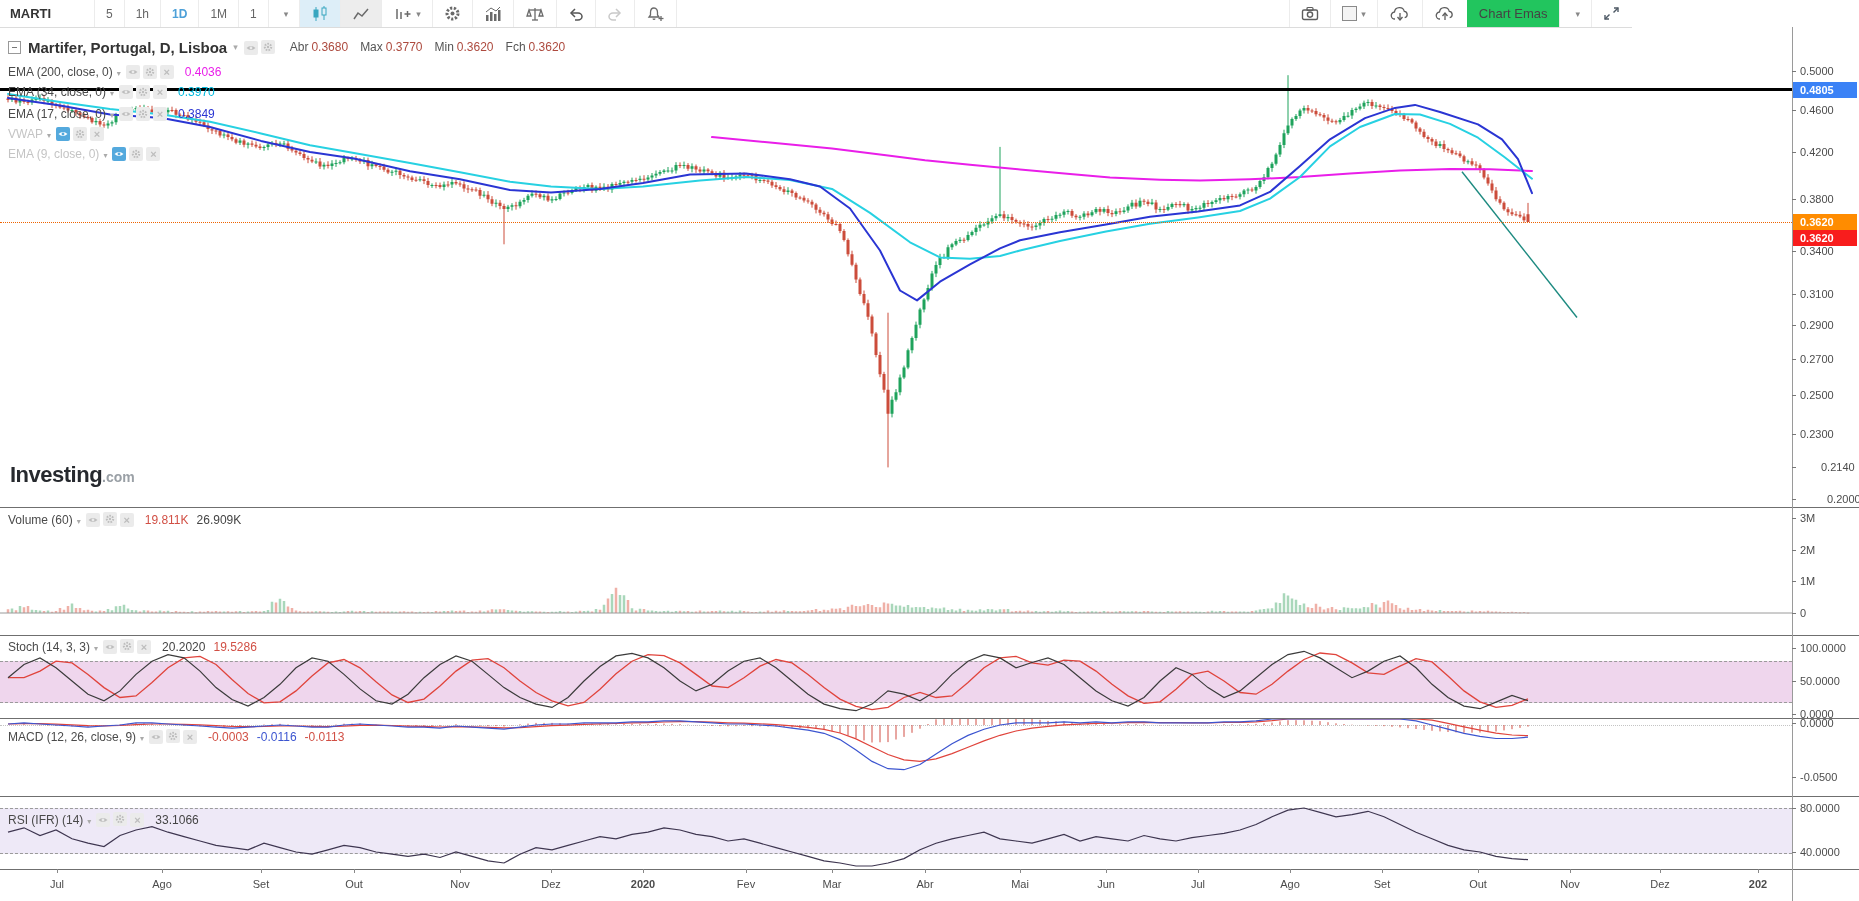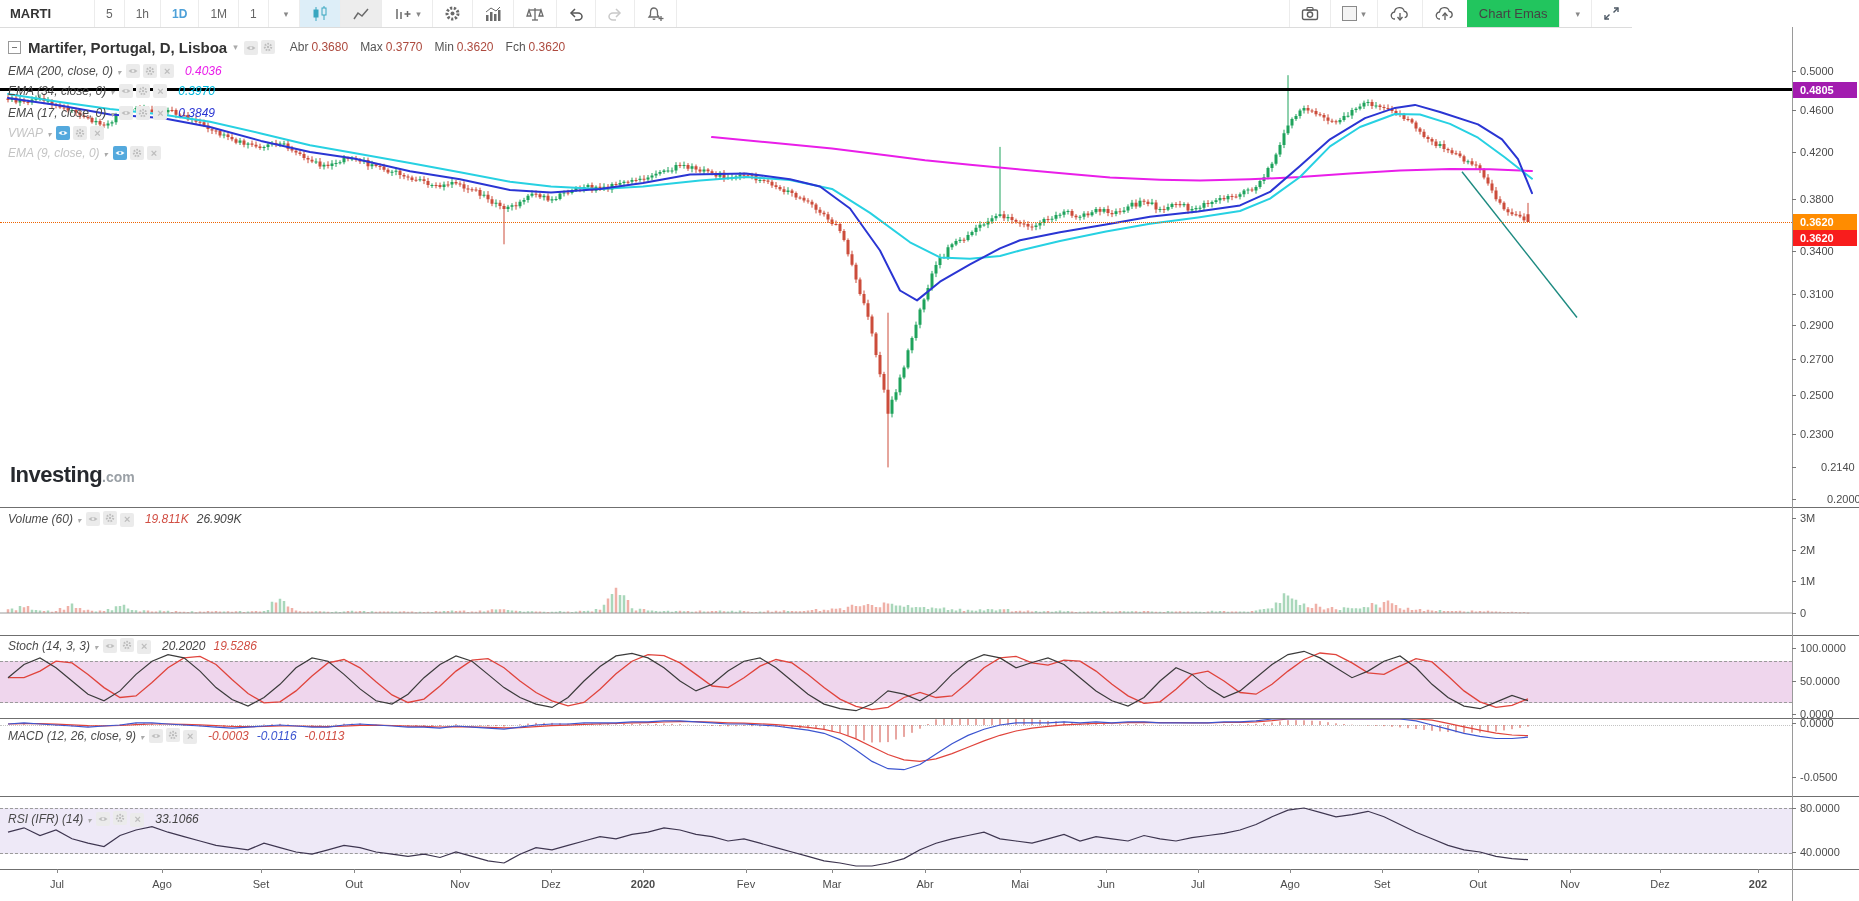--- a/index.html
+++ b/index.html
@@ -15,22 +15,22 @@
   .tb-btn.act{color:#4da0d8;font-weight:bold;}
   .tb-btn.icon-act{background:#ddeef8;}
   .tb-btn.icon-soft{background:#ededed;}
   .tb-btn .caret{font-size:9px;color:#888;margin-left:4px;}
   .tb-spacer{flex:1;}
   .tb-right{display:flex;align-items:stretch;}
   .tb-right .tb-btn{border-right:none;border-left:1px solid #ececec;}
   .tb-name{display:flex;align-items:center;background:#22c55e;padding:0 12px;font-size:13px;color:#444;}
   .layout-sq{width:13px;height:13px;border:1px solid #8a8a8a;background:#f4f4f4;display:inline-block;}
   
-  .ind-row{position:absolute;left:8px;height:16px;display:flex;align-items:center;
-           font-size:12px;color:#4a4a4a;white-space:nowrap;z-index:12;font-style:italic;}
+  .ind-row{position:absolute;left:8px;height:16px;display:flex;align-items:flex-end;
+           font-size:12px;color:#4a4a4a;white-space:nowrap;z-index:12;}
   .ind-row .nm::after{content:"\25BE";font-size:8px;color:#aaa;margin:0 5px 0 4px;}
   .ind-row.hid .nm{color:#c4c4c4;}
   .ind-row .val{margin-left:8px;}
   .ibtn{width:14px;height:14px;border-radius:2px;background:#ebebeb;display:inline-flex;
         align-items:center;justify-content:center;margin-right:3px;cursor:pointer;}
   .ibtn.blue{background:#54a9dd;}
   .ibtn .xg{font-size:11px;line-height:11px;color:#bdbdbd;font-weight:bold;}
   #title-row{position:absolute;left:8px;top:37px;height:20px;display:flex;align-items:center;z-index:12;}
   #collapse{width:11px;height:11px;border:1px solid #999;display:inline-flex;align-items:center;
             justify-content:center;margin-right:7px;cursor:pointer;}
@@ -476,21 +476,21 @@
     <span class="ax-lab" style="top: 708px;">0.0000</span>
     <span class="ax-tick" style="top: 714px;"></span>
     <span class="ax-lab" style="top: 717px;">0.0000</span>
     <span class="ax-tick" style="top: 723px;"></span>
     <span class="ax-lab" style="top: 771px;">-0.0500</span>
     <span class="ax-tick" style="top: 777px;"></span>
     <span class="ax-lab" style="top: 802px;">80.0000</span>
     <span class="ax-tick" style="top: 808px;"></span>
     <span class="ax-lab" style="top: 846px;">40.0000</span>
     <span class="ax-tick" style="top: 852px;"></span>
-    <div class="badge" style="background: #a21caf; top: 81.5816px;">0.4805</div>
+    <div class="badge" style="background: #3b82f6; top: 81.5816px;">0.4805</div>
     <div class="badge" style="background: rgb(255, 140, 0); top: 213.856px;">0.3620</div>
     <div class="badge" style="background: rgb(248, 29, 29); top: 229.856px;">0.3620</div>
     <span class="t-lab" style="left: 57px;">Jul</span>
     <span class="t-tick" style="left: 57px;"></span>
     <span class="t-lab" style="left: 162px;">Ago</span>
     <span class="t-tick" style="left: 162px;"></span>
     <span class="t-lab" style="left: 261px;">Set</span>
     <span class="t-tick" style="left: 261px;"></span>
     <span class="t-lab" style="left: 354px;">Out</span>
     <span class="t-tick" style="left: 354px;"></span>

